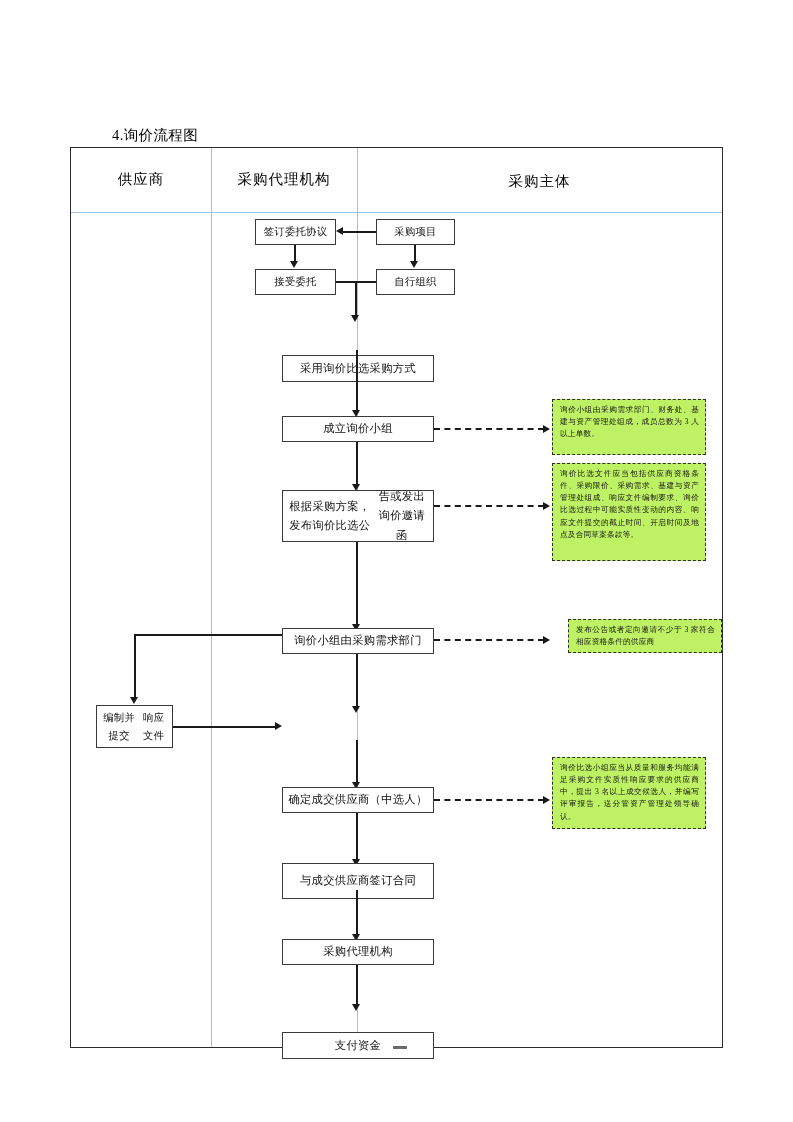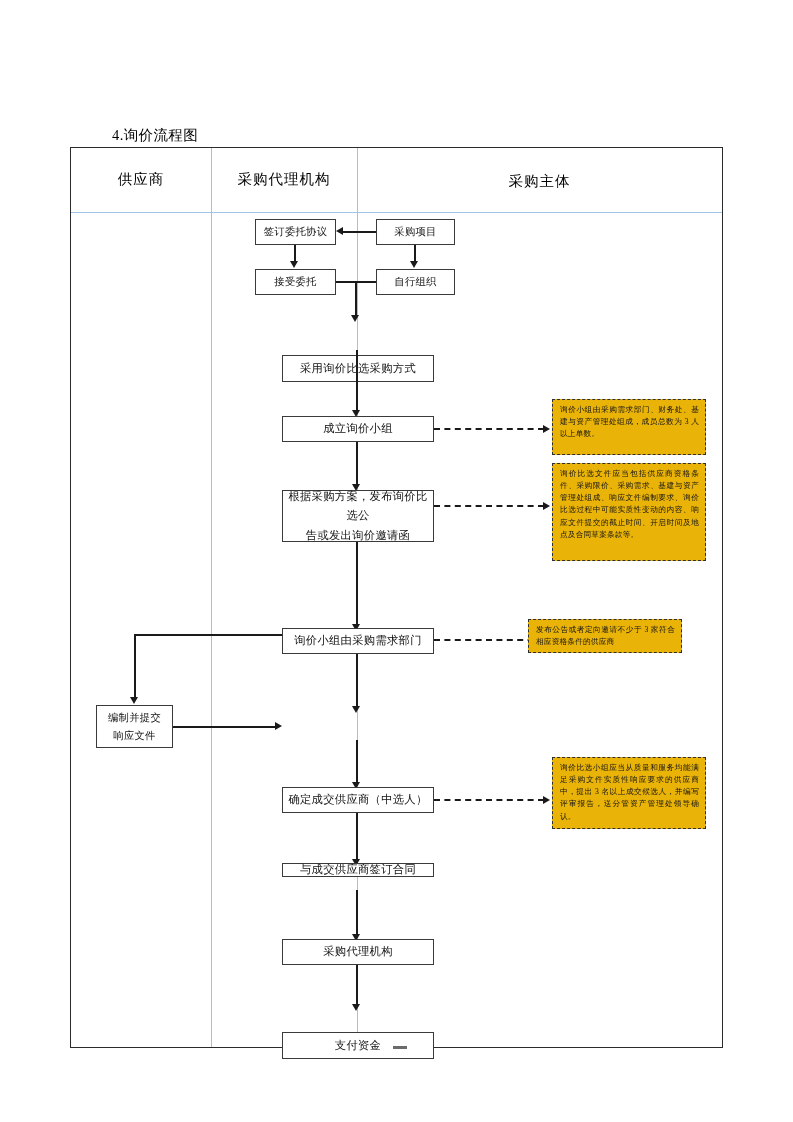--- a/index.html
+++ b/index.html
@@ -23,24 +23,24 @@
   
   .lane-head{position:absolute;font-size:14.5px;text-align:center;
              white-space:nowrap;letter-spacing:1px;}
 
   
   .box{position:absolute;border:1.25px solid #3a3a3a;background:#fff;
        box-sizing:border-box;display:flex;align-items:center;
        justify-content:center;text-align:center;font-size:11.3px;
        line-height:1.55;color:#111;letter-spacing:.3px;padding:0 3px;}
   .box.small{font-size:10.3px;}
-  .box.two-line{flex-direction:column;line-height:1.7;}
+  .box.two-line{flex-direction:row;line-height:1.7;}
 
   
-  .note{position:absolute;border:1.2px dashed #2f2f2f;background:#eab308;
+  .note{position:absolute;border:1.2px dashed #2f2f2f;background:#bef264;
         box-sizing:border-box;font-size:7.7px;line-height:1.58;
         color:#151515;padding:4px 6px 3px 7px;text-align:justify;
         letter-spacing:.15px;}
 
   
   .conn{position:absolute;background:#1a1a1a;}
   .v{width:2px;} .h{height:2px;}
   .arrow-d{position:absolute;width:0;height:0;
            border-left:4.5px solid transparent;border-right:4.5px solid transparent;
            border-top:7px solid #1a1a1a;}
@@ -133,21 +133,21 @@
 
 
   <div class="conn v" style="left:356px;top:740px;height:44px;"></div>
   <div class="arrow-d" style="left:352px;top:782px;"></div>
 
   <div class="box" style="left:282px;top:787px;width:152px;height:26px;">确定成交供应商（中选人）</div>
 
   <div class="conn v" style="left:356px;top:813px;height:48px;"></div>
   <div class="arrow-d" style="left:352px;top:859px;"></div>
 
-  <div class="box" style="left:282px;top:863px;width:152px;height:14px;text-align:center;">与成交供应商签订合同</div>
+  <div class="box" style="left:282px;top:863px;width:152px;height:36px;text-align:center;">与成交供应商签订合同</div>
 
   <div class="conn v" style="left:356px;top:890px;height:46px;"></div>
   <div class="arrow-d" style="left:352px;top:934px;"></div>
 
   <div class="box" style="left:282px;top:939px;width:152px;height:26px;">采购代理机构</div>
 
   <div class="conn v" style="left:356px;top:965px;height:41px;"></div>
   <div class="arrow-d" style="left:352px;top:1004px;"></div>
 
   <div class="box" style="left:282px;top:1007px;width:152px;height:27px;margin-top:25px;">支付资金</div>
@@ -157,19 +157,19 @@
   <div class="dconn" style="left:434px;top:428px;width:110px;"></div>
   <div class="arrow-r" style="left:543px;top:425px;"></div>
   <div class="note" style="left:552px;top:399px;width:154px;height:56px;">询价小组由采购需求部门、财务处、基建与资产管理处组成，成员总数为 3 人以上单数。</div>
 
   <div class="dconn" style="left:434px;top:505px;width:110px;"></div>
   <div class="arrow-r" style="left:543px;top:502px;"></div>
   <div class="note" style="left:552px;top:463px;width:154px;height:98px;">询价比选文件应当包括供应商资格条件、采购限价、采购需求、基建与资产管理处组成、响应文件编制要求、询价比选过程中可能实质性变动的内容、响应文件提交的截止时间、开启时间及地点及合同草案条款等。</div>
 
   <div class="dconn" style="left:434px;top:639px;width:110px;"></div>
   <div class="arrow-r" style="left:543px;top:636px;"></div>
-  <div class="note" style="left:528px;top:619px;width:154px;height:34px;">发布公告或者定向邀请不少于 3 家符合相应资格条件的供应商</div>
+  <div class="note" style="left:568px;top:619px;width:154px;height:34px;">发布公告或者定向邀请不少于 3 家符合相应资格条件的供应商</div>
 
   <div class="dconn" style="left:434px;top:799px;width:110px;"></div>
   <div class="arrow-r" style="left:543px;top:796px;"></div>
   <div class="note" style="left:552px;top:757px;width:154px;height:72px;">询价比选小组应当从质量和服务均能满足采购文件实质性响应要求的供应商中，提出 3 名以上成交候选人，并编写评审报告，送分管资产管理处领导确认。</div>
 
 </div>
 
 </body></html>

